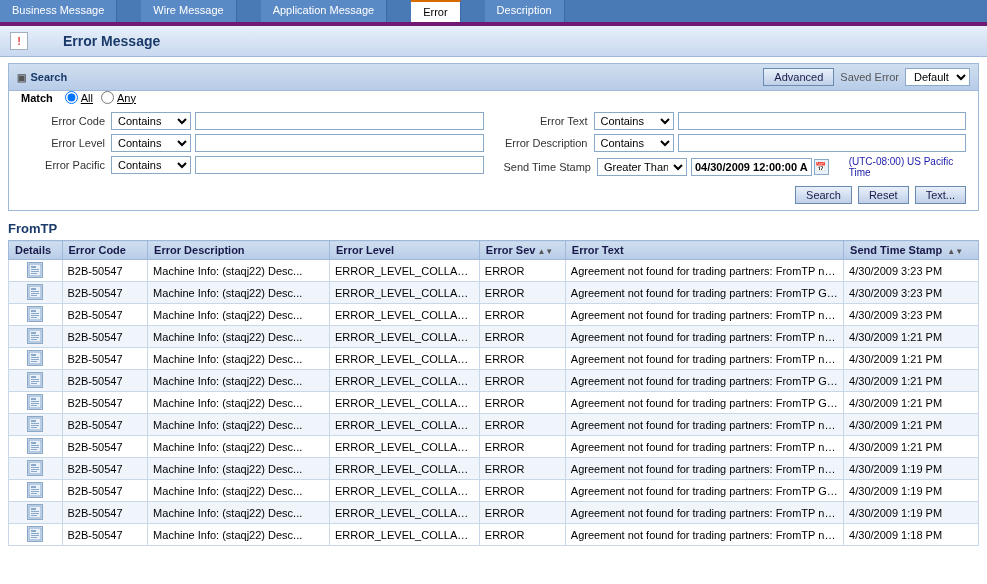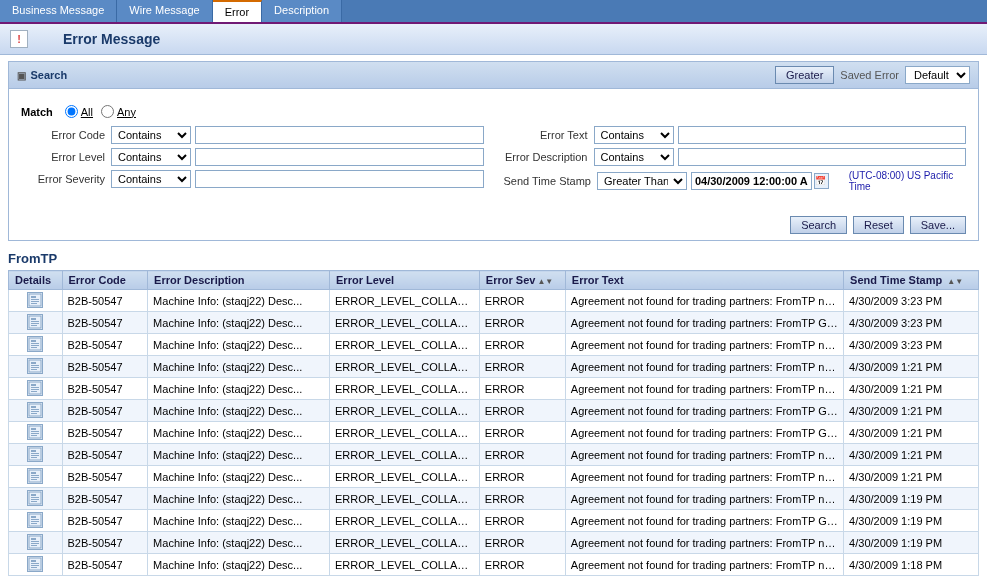--- a/index.html
+++ b/index.html
@@ -1,19 +1,19 @@
 <!DOCTYPE html>
 <html><head>
   <meta charset="utf-8">
   <style>
     * { box-sizing: border-box; margin: 0; padding: 0; font-family: Arial, sans-serif; font-size: 11px; }
     body { background: #fff; width: 987px; }
 
     
-    .tabs { display: flex; background: #4a7ab5; border-bottom: 2px solid #701a75; }
+    .tabs { display: flex; background: #4a7ab5; border-bottom: 4px solid #701a75; gap: 24px; }
     .tab {
       padding: 4px 12px;
       color: #fff;
       cursor: pointer;
       background: #5a8ac5;
       border-right: 1px solid #3a6aa5;
       white-space: nowrap;
     }
     .tab.active { background: #fff; color: #000; border-bottom: none; border-top: 2px solid #d46a00; }
 
@@ -64,21 +64,21 @@
     }
     .saved-search-label { color: #555; }
     .saved-search-select {
       padding: 1px 4px;
       border: 1px solid #8aa8c8;
       font-size: 11px;
       background: #fff;
     }
 
     
-    .search-form { padding: 16px 12px; }
+    .search-form { padding: 0 12px; }
     .match-row { margin-bottom: 8px; display: flex; align-items: center; gap: 12px; }
     .match-label { font-weight: bold; }
     .radio-group { display: flex; align-items: center; gap: 8px; }
     .radio-item { display: flex; align-items: center; gap: 3px; cursor: pointer; text-decoration: underline; }
 
     .form-grid { display: grid; grid-template-columns: 1fr 1fr; gap: 4px 20px; }
     .form-row { display: flex; align-items: center; margin-bottom: 4px; }
     .form-label { width: 90px; text-align: right; padding-right: 6px; color: #333; white-space: nowrap; }
     .form-select {
       width: 80px;
@@ -150,39 +150,40 @@
     .col-sev { width: 60px; }
     .col-text { width: 260px; overflow: hidden; text-overflow: ellipsis; }
     .col-stamp { width: 120px; }
   </style>
 </head>
 <body>
 
 <div class="tabs">
   <div class="tab">Business Message</div>
   <div class="tab">Wire Message</div>
+  <div class="tab">Application Message</div>
   <div class="tab active">Error</div>
   <div class="tab">Description</div>
 </div>
 
 <div class="page-header">
   <div class="page-header-icon">
     <span>!</span>
   </div>
   <div class="page-header-title">Error Message</div>
 </div>
 
 <div class="search-panel">
   <div class="search-header">
     <div class="search-title">
       <span class="collapse-icon">▣</span>
       <span>Search</span>
     </div>
     <div class="search-header-right">
-      <button class="btn-advanced">Greater</button>
+      <button class="btn-advanced">Advanced</button>
       <span class="saved-search-label">Saved Error</span>
       <select class="saved-search-select">
         <option>Default</option>
       </select>
     </div>
   </div>
 
   <div class="search-form">
 
     <div class="match-row">
@@ -210,21 +211,21 @@
           <input class="form-input" type="text" style="">
         </div>
         <div class="form-row">
           <span class="form-label">Error Level</span>
           <select class="form-select">
             <option>Contains</option><option>Equals</option><option>Starts With</option>
           </select>
           <input class="form-input" type="text" style="">
         </div>
         <div class="form-row">
-          <span class="form-label">Error Severity</span>
+          <span class="form-label">Error Pacific</span>
           <select class="form-select">
             <option>Contains</option><option>Equals</option><option>Starts With</option>
           </select>
           <input class="form-input" type="text" style="">
         </div>
       </div>
 
       <div>
         <div class="form-row">
           <span class="form-label">Error Text</span>
@@ -249,21 +250,21 @@
           <span class="cal-icon">📅</span>
           <span class="timezone-text">(UTC-08:00) US Pacific Time</span>
         </div>
       </div>
     </div>
   </div>
 
   <div class="search-buttons">
     <button class="btn-search">Search</button>
     <button class="btn-reset">Reset</button>
-    <button class="btn-save">Save...</button>
+    <button class="btn-save">Text...</button>
   </div>
 </div>
 
 <div class="result-section">
   <div class="result-title">FromTP</div>
   <table class="data-table">
     <thead>
       <tr>
         <th class="col-details">Details</th>
         <th class="col-code">Error Code</th>

